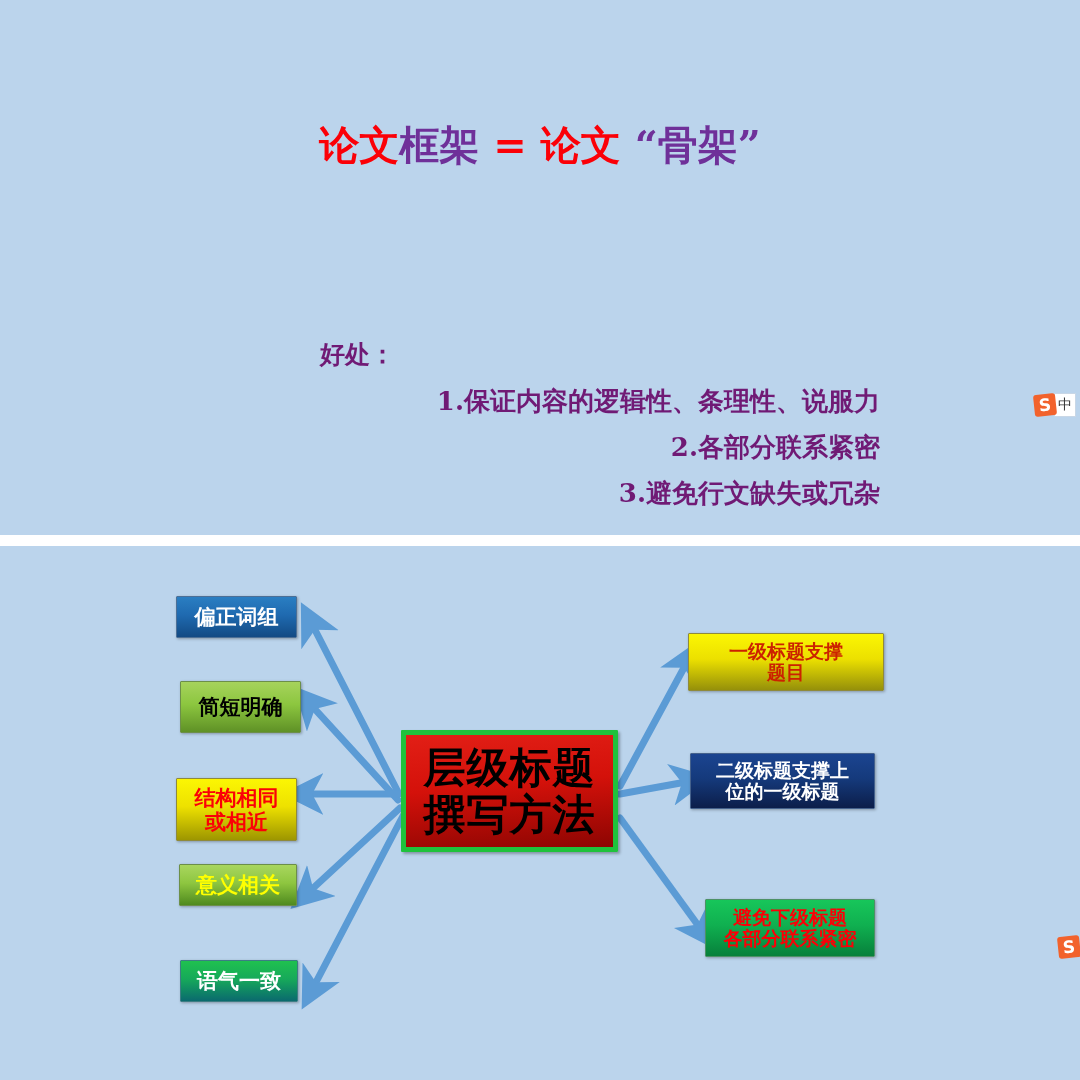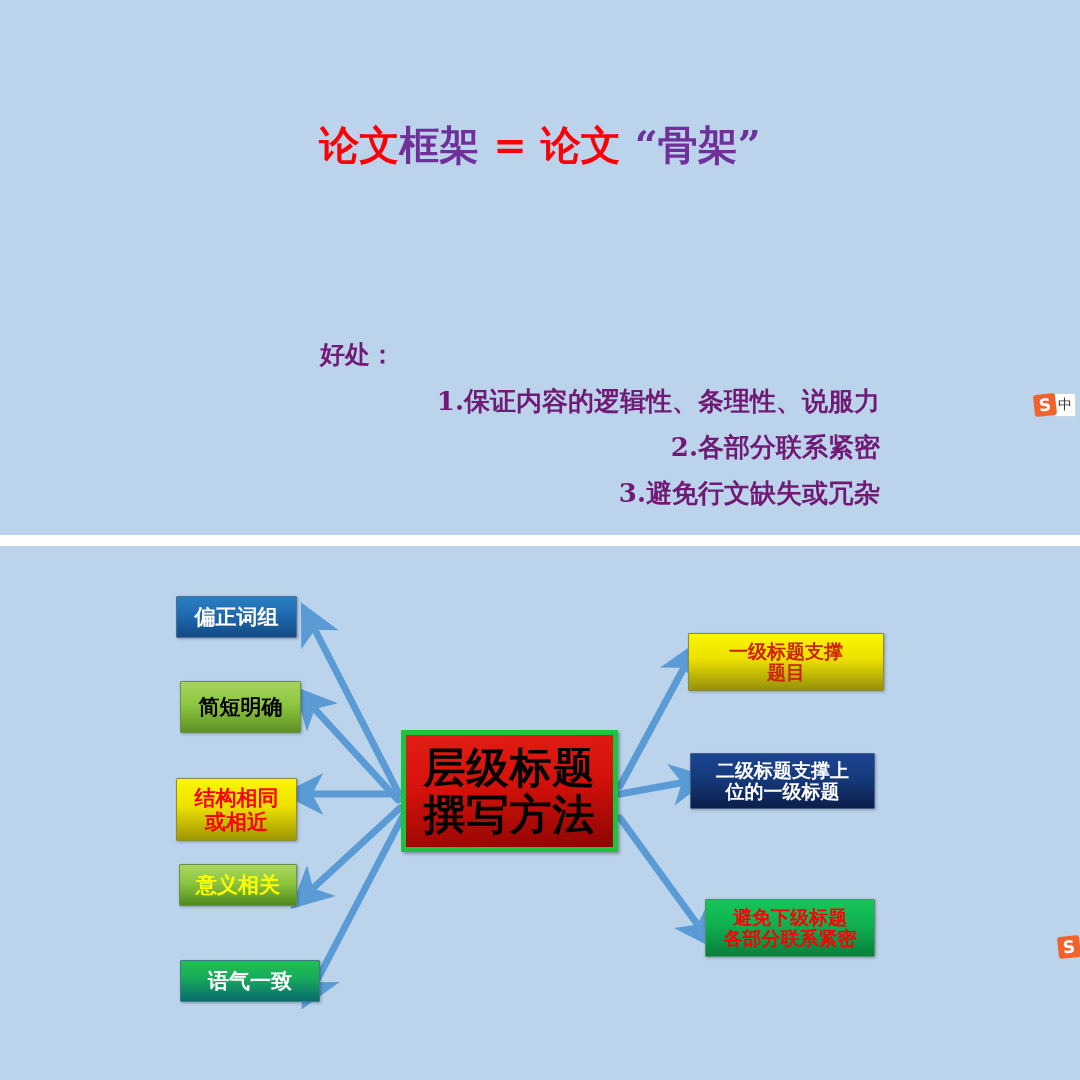--- a/index.html
+++ b/index.html
@@ -166,21 +166,21 @@
   }
   #node-l4 {
     left: 179px; top: 318px; width: 118px; height: 42px;
     background: linear-gradient(180deg, #a9d65e 0%, #8ec640 45%, #4f8a1f 100%);
     border: 1px solid #6c8f49;
     color: #ffff00;
     font-size: 21px;
     box-shadow: 1px 1px 3px rgba(0,0,0,0.30);
   }
   #node-l5 {
-    left: 180px; top: 414px; width: 140px; height: 42px;
+    left: 180px; top: 414px; width: 118px; height: 42px;
     background: linear-gradient(180deg, #1fc14f 0%, #16a95a 45%, #0a6a6e 100%);
     border: 1px solid #3c7d84;
     color: #ffffff;
     font-size: 21px;
     box-shadow: 1px 1px 3px rgba(0,0,0,0.30);
   }
 
   
   #node-r1 {
     left: 688px; top: 87px; width: 196px; height: 58px;

